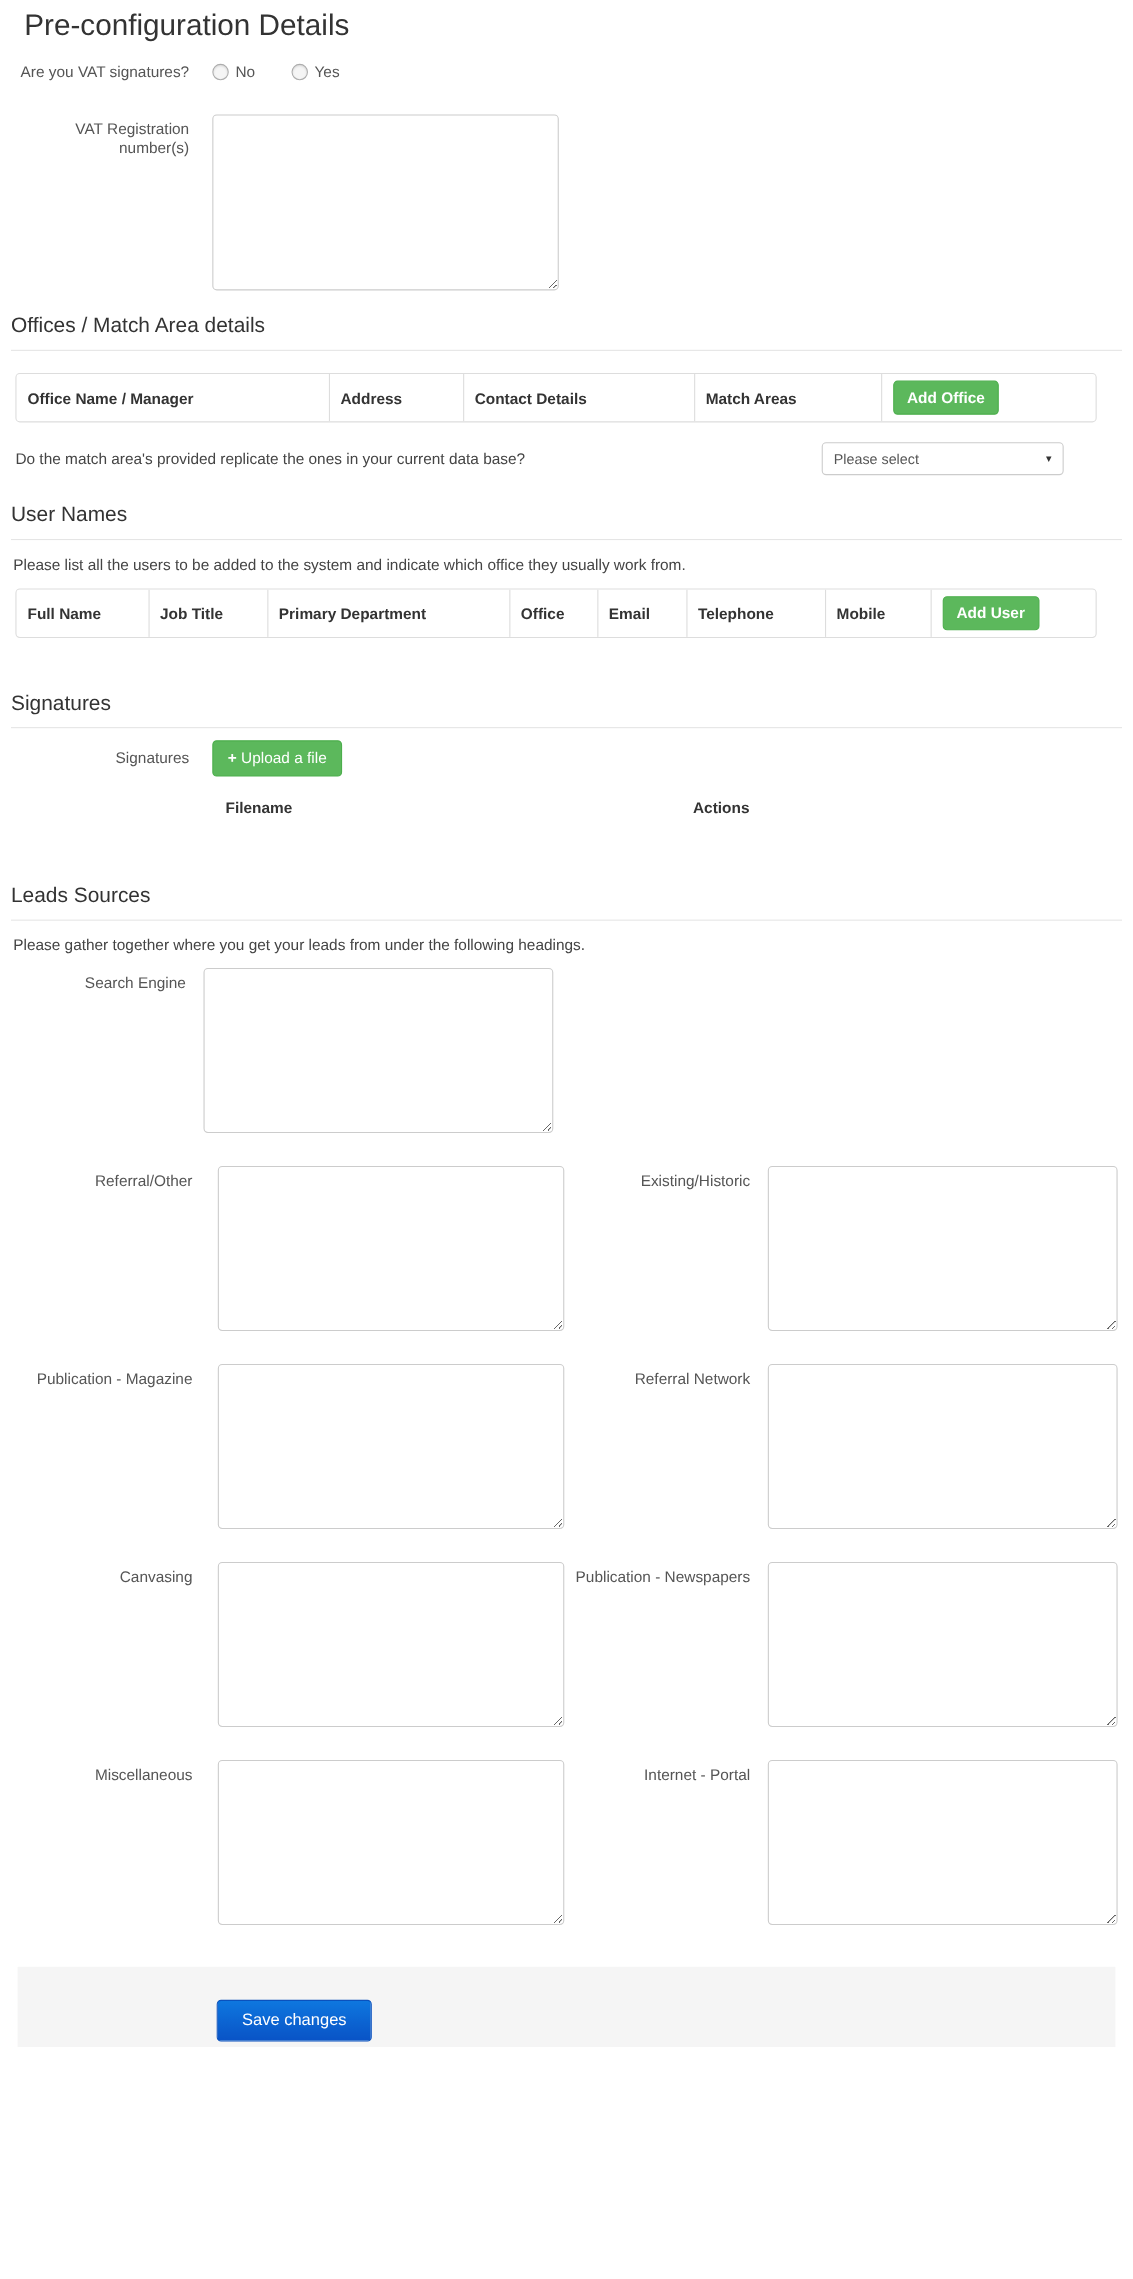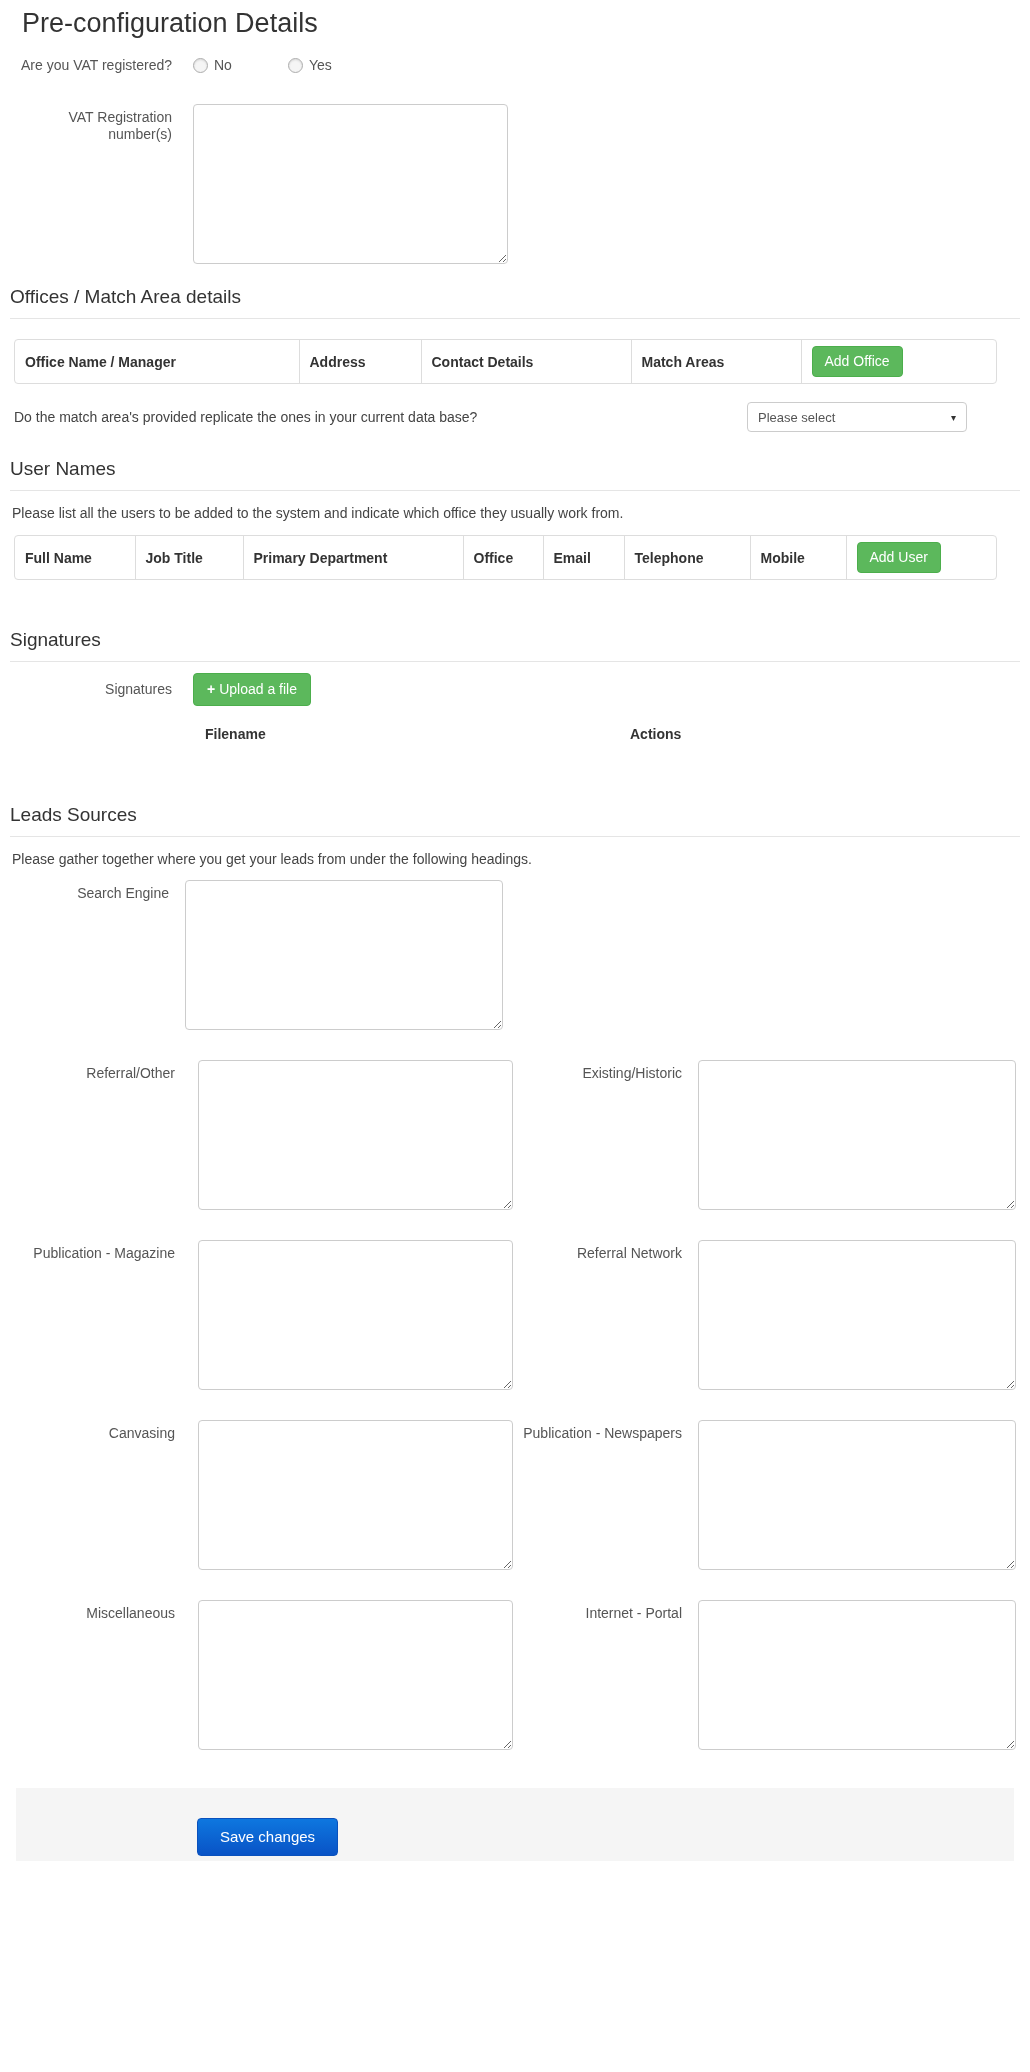--- a/index.html
+++ b/index.html
@@ -9,39 +9,39 @@
   h1.page-title{font-size:27px;font-weight:500;color:#333;margin:8px 10px 0 22px;line-height:31px;}
 
   .section-heading{font-size:19px;font-weight:400;color:#333;margin:0 10px;line-height:22px;
     padding-bottom:10px;border-bottom:1px solid #e5e5e5;}
 
   .form-row{display:flex;align-items:flex-start;}
   .form-label{width:162px;margin-left:10px;margin-right:21px;flex-shrink:0;text-align:right;
     color:#555;font-size:14px;line-height:17px;padding-top:5px;}
   .radio-row .form-label{padding-top:2px;}
 
-  .radio-group{display:flex;align-items:center;gap:56px;padding-top:2px;}
+  .radio-group{display:flex;align-items:center;gap:33px;padding-top:2px;}
   .radio-option{display:flex;align-items:center;gap:6px;color:#555;}
   .radio-circle{width:13px;height:13px;border-radius:50%;border:1px solid #adadad;background:#f5f5f5;
     box-shadow:inset 0 1px 2px rgba(0,0,0,0.12);flex-shrink:0;}
 
   textarea{border:1px solid #ccc;border-radius:4px;resize:both;font-family:"Liberation Sans",sans-serif;
     font-size:14px;padding:6px;box-sizing:border-box;outline:none;}
   .vat-textarea{width:315px;height:160px;}
 
   .table-wrap{margin:0 33px 0 14px;border:1px solid #ddd;border-radius:4px;overflow:hidden;}
   table.data-table{width:100%;border-collapse:collapse;}
   table.data-table th{border-left:1px solid #ddd;text-align:left;font-size:14px;font-weight:bold;
     color:#333;padding:13px 10px;vertical-align:middle;}
   table.data-table th:first-child{border-left:none;}
   table.data-table th.btn-cell{padding:6px 10px;}
 
   .btn-green{display:inline-block;background:#5cb85c;border:1px solid #4cae4c;color:#fff;
     border-radius:4px;font-size:14px;cursor:pointer;}
-  .btn-add{font-weight:normal;padding:6px 12px;line-height:17px;}
+  .btn-add{font-weight:bold;padding:6px 12px;line-height:17px;}
   .btn-upload{font-weight:400;padding:7px 13px;line-height:17px;}
   .btn-upload .plus{font-weight:bold;margin-right:4px;}
 
   .question-row{display:flex;align-items:center;justify-content:space-between;margin:0 63px 0 14px;}
   .question-text{font-size:14px;color:#444;}
   .select-box{width:220px;height:30px;border:1px solid #ccc;border-radius:4px;box-sizing:border-box;
     display:flex;align-items:center;justify-content:space-between;padding:0 10px;color:#555;
     font-size:13px;background:#fff;cursor:pointer;}
   .select-box .arrow{font-size:10px;color:#333;}
 
@@ -70,21 +70,21 @@
   .mt15{margin-top:15px;} .mt11{margin-top:11px;} .mt62{margin-top:62px;} .mt13{margin-top:13px;}
 </style>
 </head>
 <body>
 
 <div class="page">
 
   <h1 class="page-title">Pre-configuration Details</h1>
 
   <div class="form-row radio-row mt16">
-    <div class="form-label">Are you VAT registered?</div>
+    <div class="form-label">Are you VAT signatures?</div>
     <div class="radio-group">
       <div class="radio-option">
         <span class="radio-circle"></span>
         <span>No</span>
       </div>
       <div class="radio-option">
         <span class="radio-circle"></span>
         <span>Yes</span>
       </div>
     </div>

